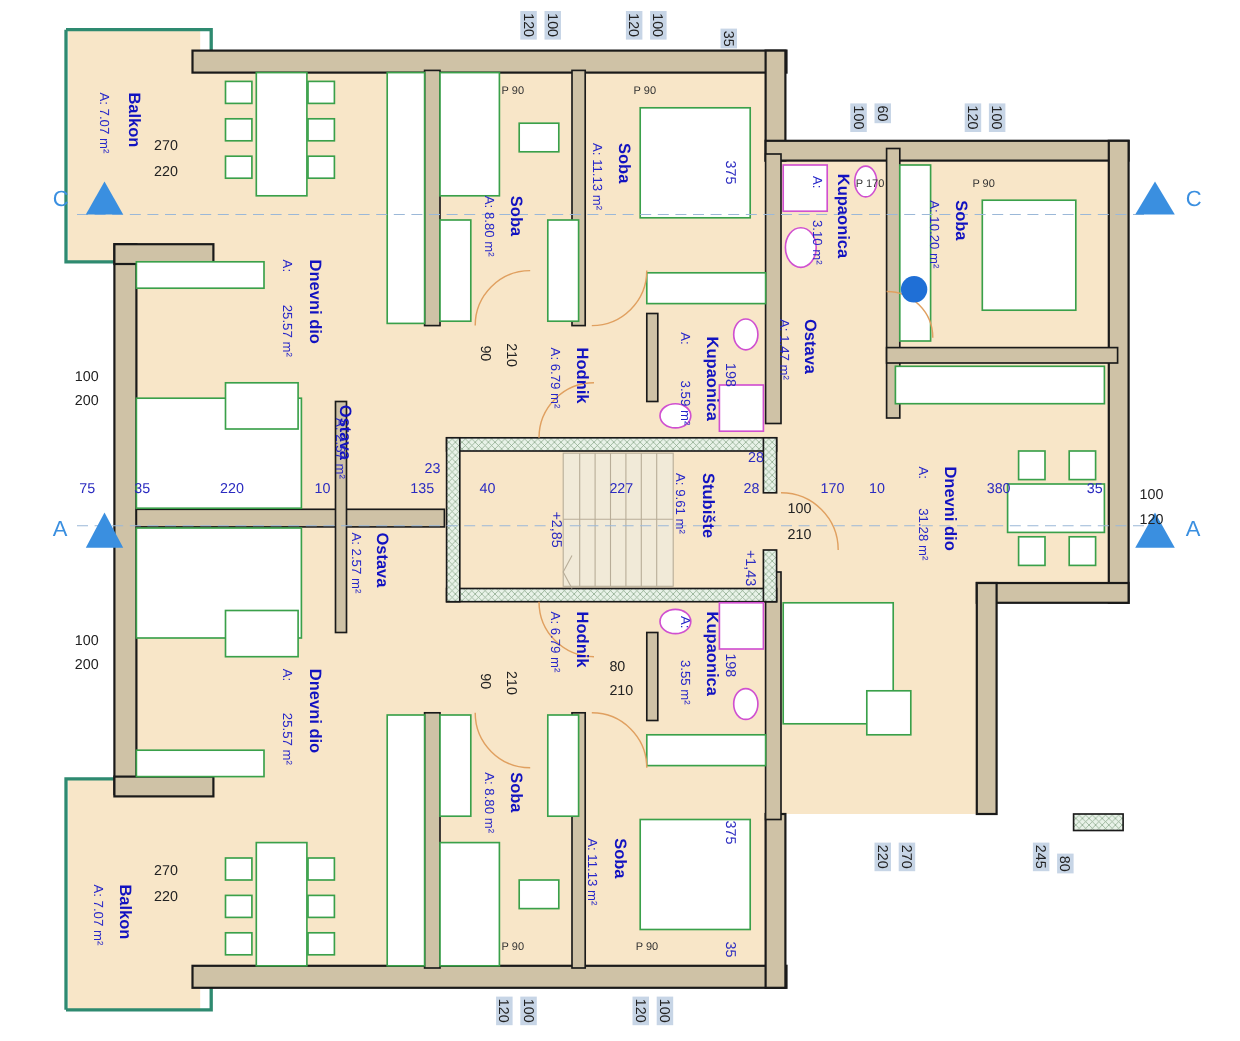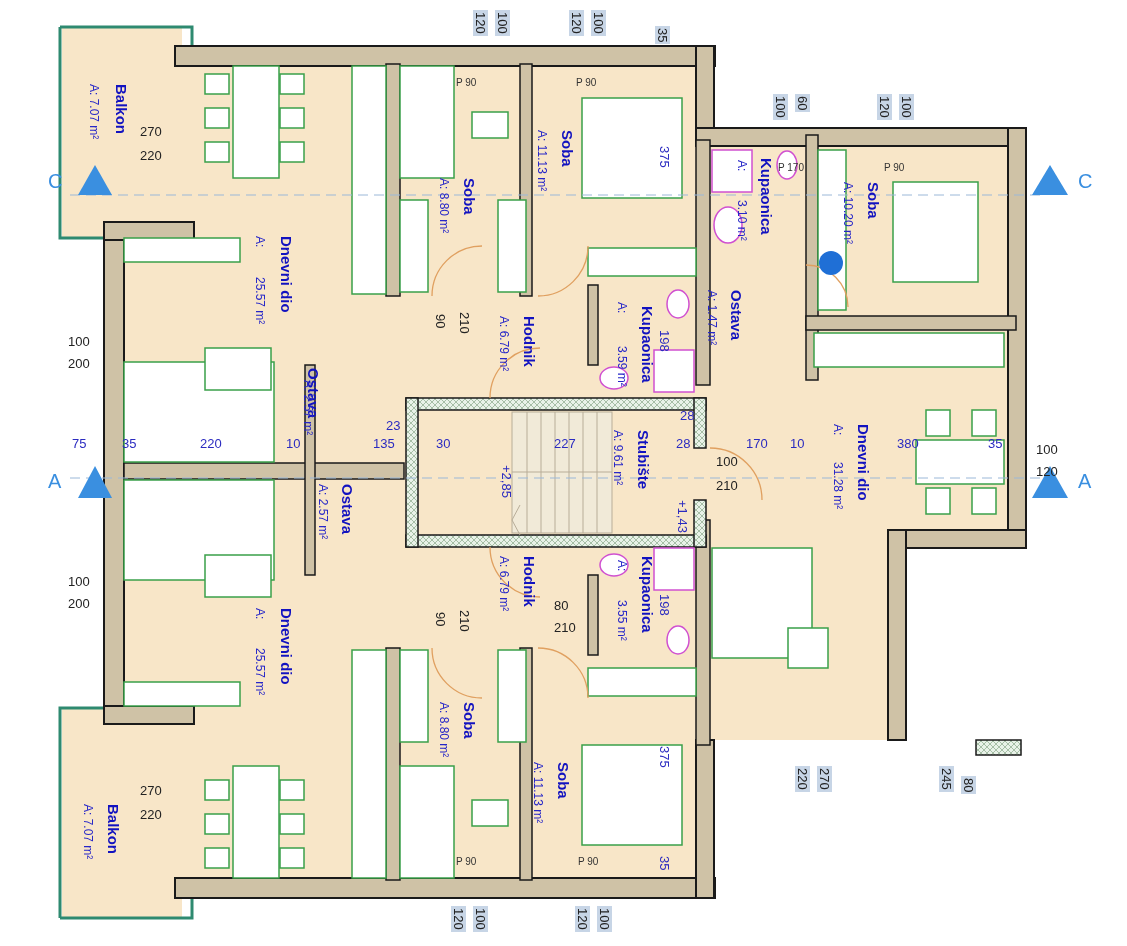--- a/index.html
+++ b/index.html
@@ -280,21 +280,21 @@
 <div class="dimb" style="left:286px;top:436px;">10</div>
 <div class="dimb" style="left:325px;top:436px;margin-left:48px;">135</div>
 
 <div class="dimb" style="left:676px;top:436px;">28</div>
 <div class="dimb" style="left:746px;top:436px;">170</div>
 <div class="dimb" style="left:790px;top:436px;">10</div>
 <div class="dimb" style="left:897px;top:436px;">380</div>
 <div class="dimb" style="left:988px;top:436px;">35</div>
 
 <div class="dimb" style="left:386px;top:418px;">23</div>
-<div class="dimb" style="left:436px;top:436px;">30</div>
+<div class="dimb" style="left:436px;top:436px;">40</div>
 <div class="dimb" style="left:554px;top:436px;">227</div>
 <div class="dimb" style="left:680px;top:408px;">28</div>
 <div class="dim" style="left:716px;top:454px;">100</div>
 <div class="dim" style="left:716px;top:478px;">210</div>
 <div class="lbl rot dimb" style="left:514px;top:465px;">+2,85</div>
 <div class="lbl rot dimb" style="left:690px;top:500px;">+1,43</div>
 
 <div class="lbl rot" style="left:474px;top:312px;"><span class="dim" style="position:static">210</span></div>
 <div class="lbl rot" style="left:450px;top:314px;"><span class="dim" style="position:static">90</span></div>
 <div class="lbl rot" style="left:474px;top:610px;"><span class="dim" style="position:static">210</span></div>

